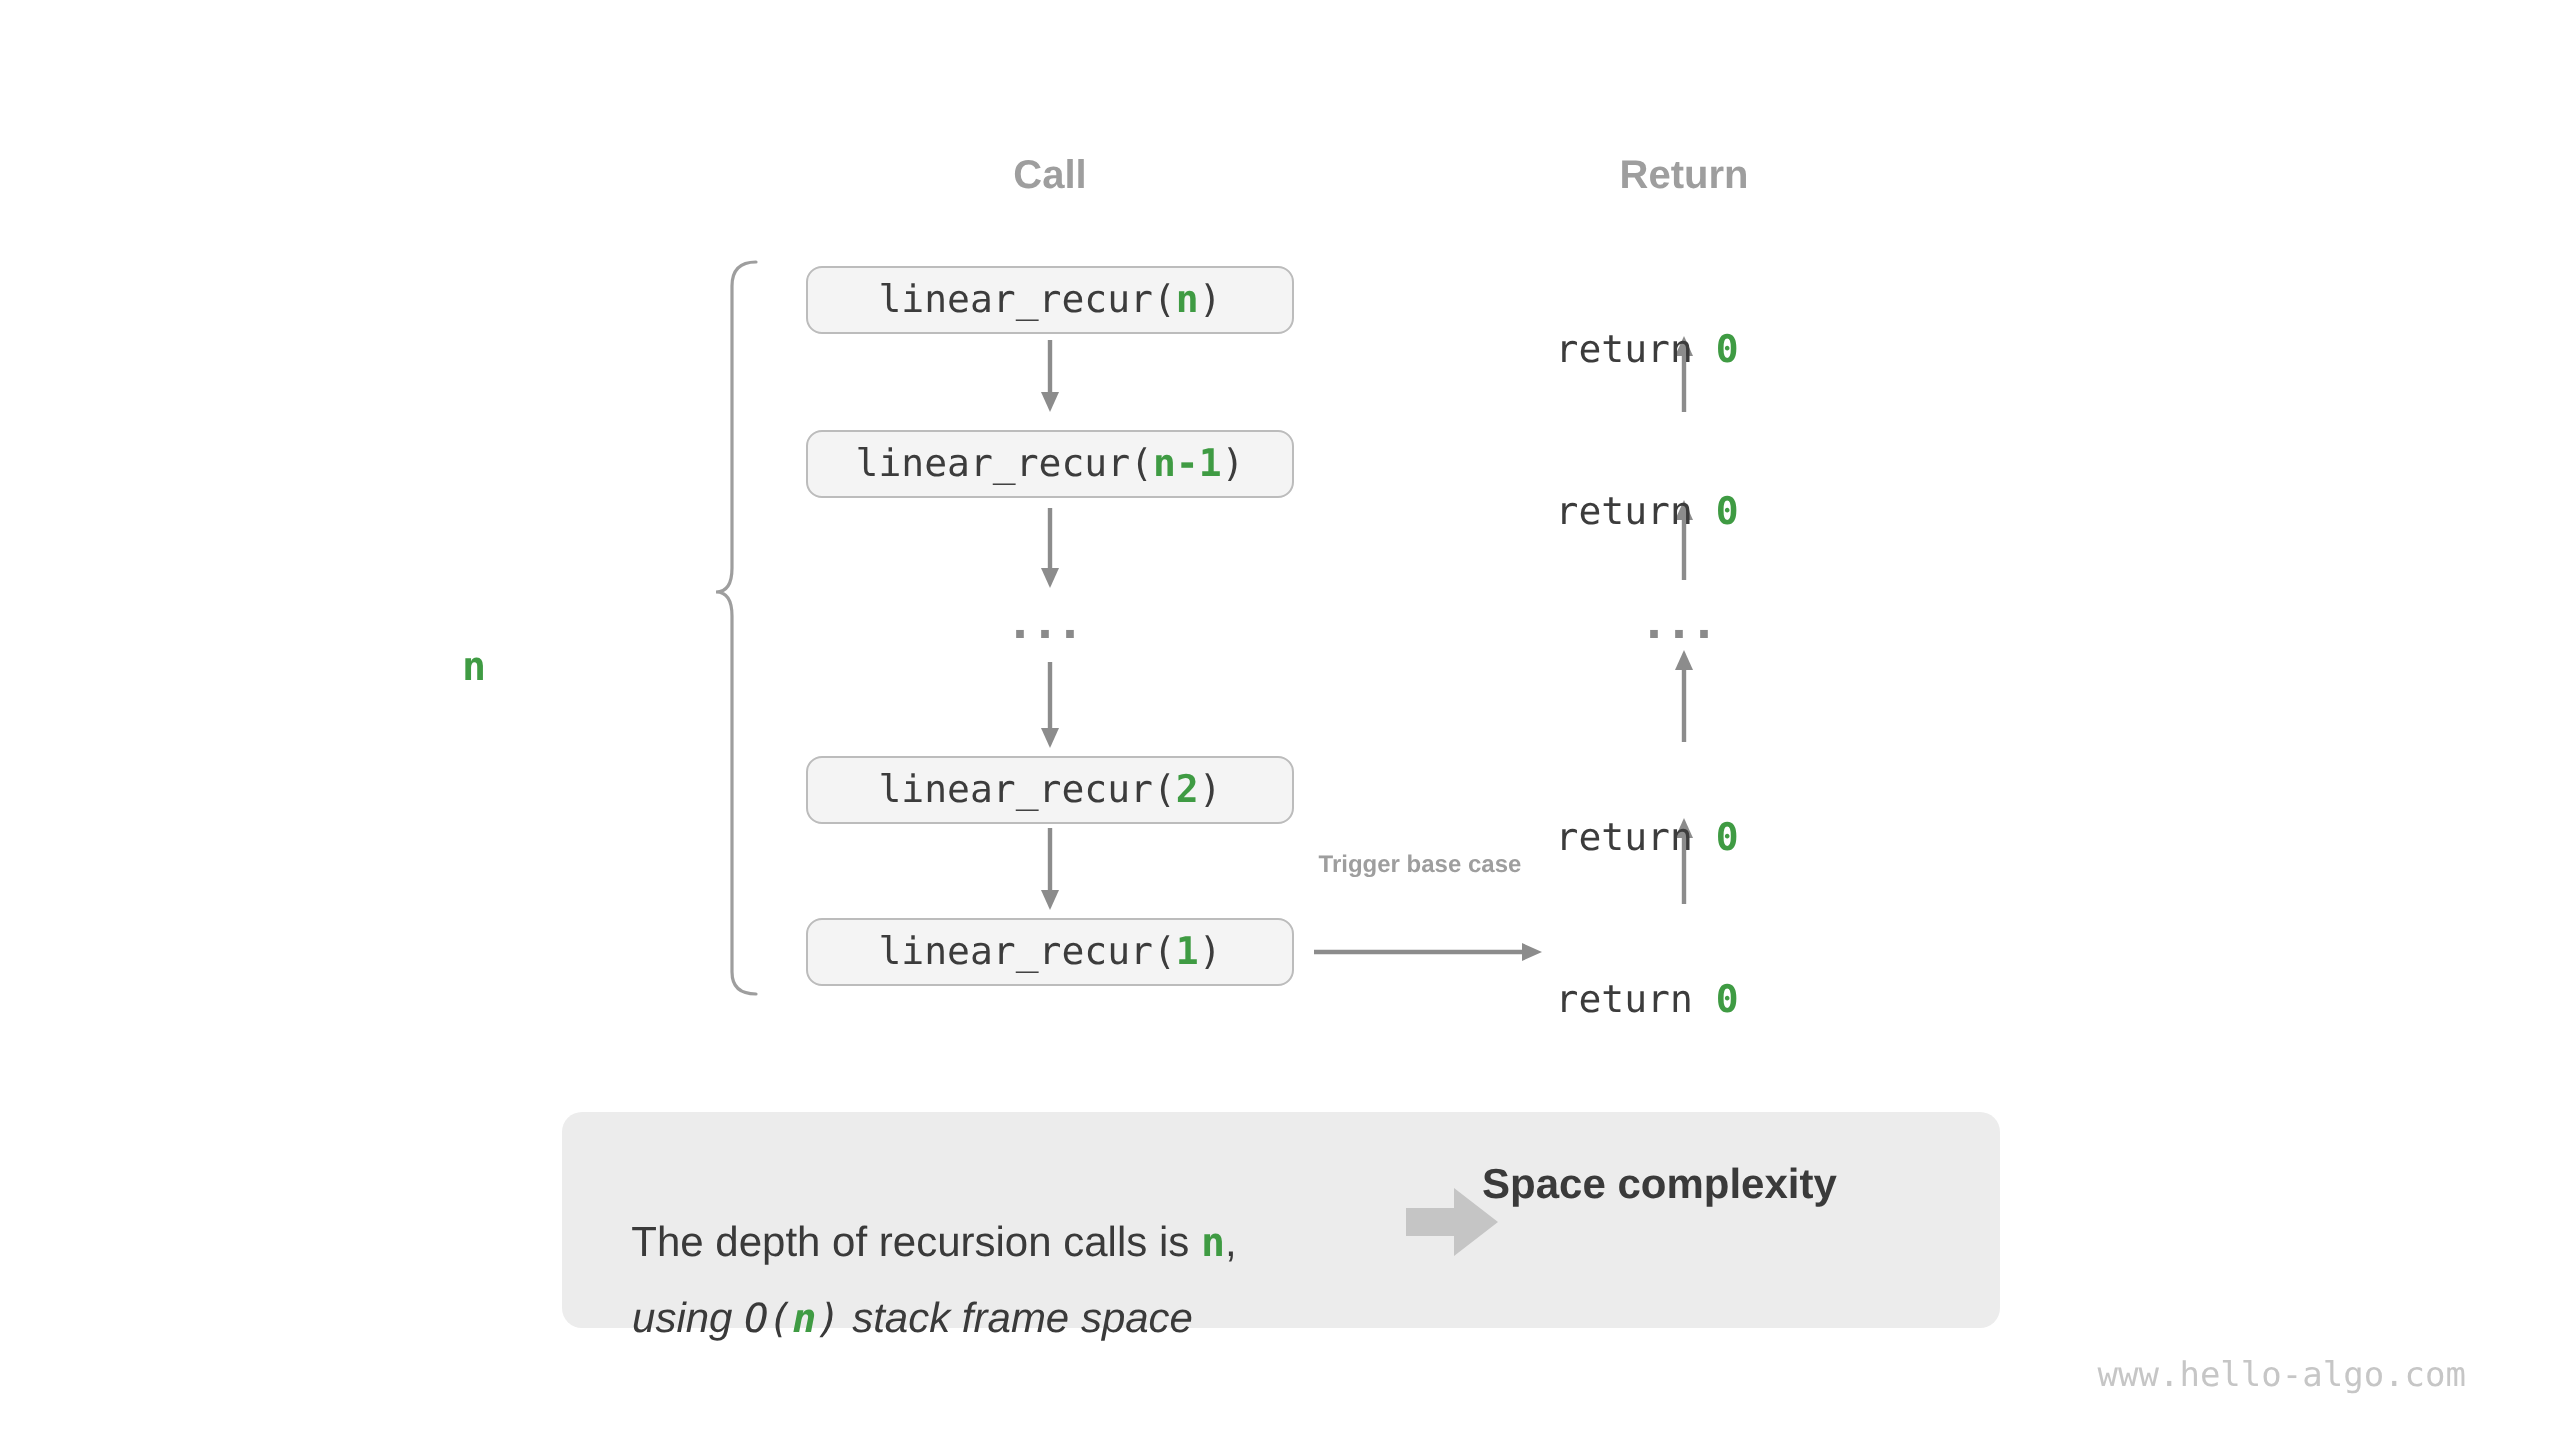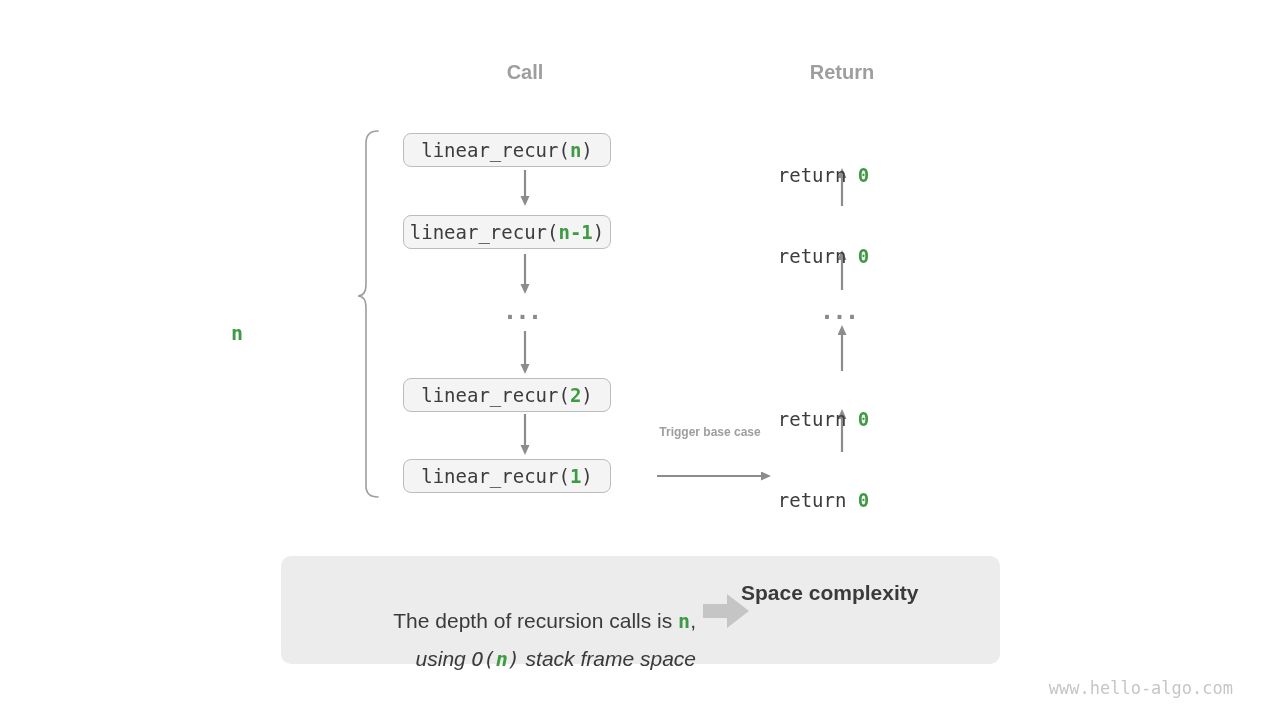--- a/index.html
+++ b/index.html
@@ -1,25 +1,25 @@
 <!DOCTYPE html>
 <html><head>
 <meta charset="utf-8">
 <style>
   html,body{margin:0;padding:0;background:#ffffff;}
   .stage{
     position:relative;width:1280px;height:720px;background:#ffffff;overflow:hidden;
     font-family:"Liberation Sans",sans-serif;color:#3a3a3a;
   }
   .col-header{
-    position:absolute;width:200px;text-align:center;top:61px;
+    position:absolute;width:200px;text-align:center;top:77px;
     font-size:20px;font-weight:bold;color:#9e9e9e;
   }
   .code-box{
-    position:absolute;left:403px;width:208px;height:34px;box-sizing:border-box;
+    position:absolute;left:403px;width:244px;height:34px;box-sizing:border-box;
     background:#f4f4f4;border:1.5px solid #bcbcbc;border-radius:8px;
     display:flex;align-items:center;justify-content:center;
     font-family:"DejaVu Sans Mono",monospace;font-size:19px;color:#3c3c3c;white-space:pre;
   }
   .code-box .arg{color:#3f9b43;font-weight:bold;}
   .ret{
     position:absolute;width:220px;text-align:left;line-height:24px;
     font-family:"DejaVu Sans Mono",monospace;font-size:19px;color:#3c3c3c;white-space:pre;
   }
   .ret .val{color:#3f9b43;font-weight:bold;}
@@ -38,21 +38,21 @@
   }
   .trigger-label{
     position:absolute;left:590px;top:425px;width:240px;text-align:center;
     font-size:12px;font-weight:bold;color:#9e9e9e;
   }
   .overlay{position:absolute;left:0;top:0;pointer-events:none;}
   .summary-panel{
     position:absolute;left:281px;top:556px;width:719px;height:108px;
     background:#ececec;border-radius:10px;
   }
-  .sum-line{position:absolute;left:0;width:415px;text-align:right;font-size:21px;color:#3a3a3a;line-height:28px;white-space:pre;}
+  .sum-line{position:absolute;left:0;width:415px;text-align:left;font-size:21px;color:#3a3a3a;line-height:28px;white-space:pre;}
   .sum-line .n-green{font-family:"DejaVu Sans Mono",monospace;color:#3f9b43;font-weight:bold;font-size:20px;}
   .sum-line .big-o{font-family:"DejaVu Sans Mono",monospace;font-size:20px;color:#3a3a3a;}
   .sum-title{position:absolute;left:460px;top:23px;width:250px;text-align:left;
     font-size:21px;font-weight:bold;color:#3a3a3a;line-height:28px;}
   .sum-value{position:absolute;left:460px;top:61px;width:250px;text-align:center;
     font-size:21px;font-weight:bold;color:#1e88e5;line-height:28px;white-space:pre;}
   .sum-value .big-o{font-family:"DejaVu Sans Mono",monospace;font-size:20px;font-weight:bold;}
   .block-arrow{position:absolute;left:422px;top:36px;}
   .watermark{
     position:absolute;right:47px;top:678px;

